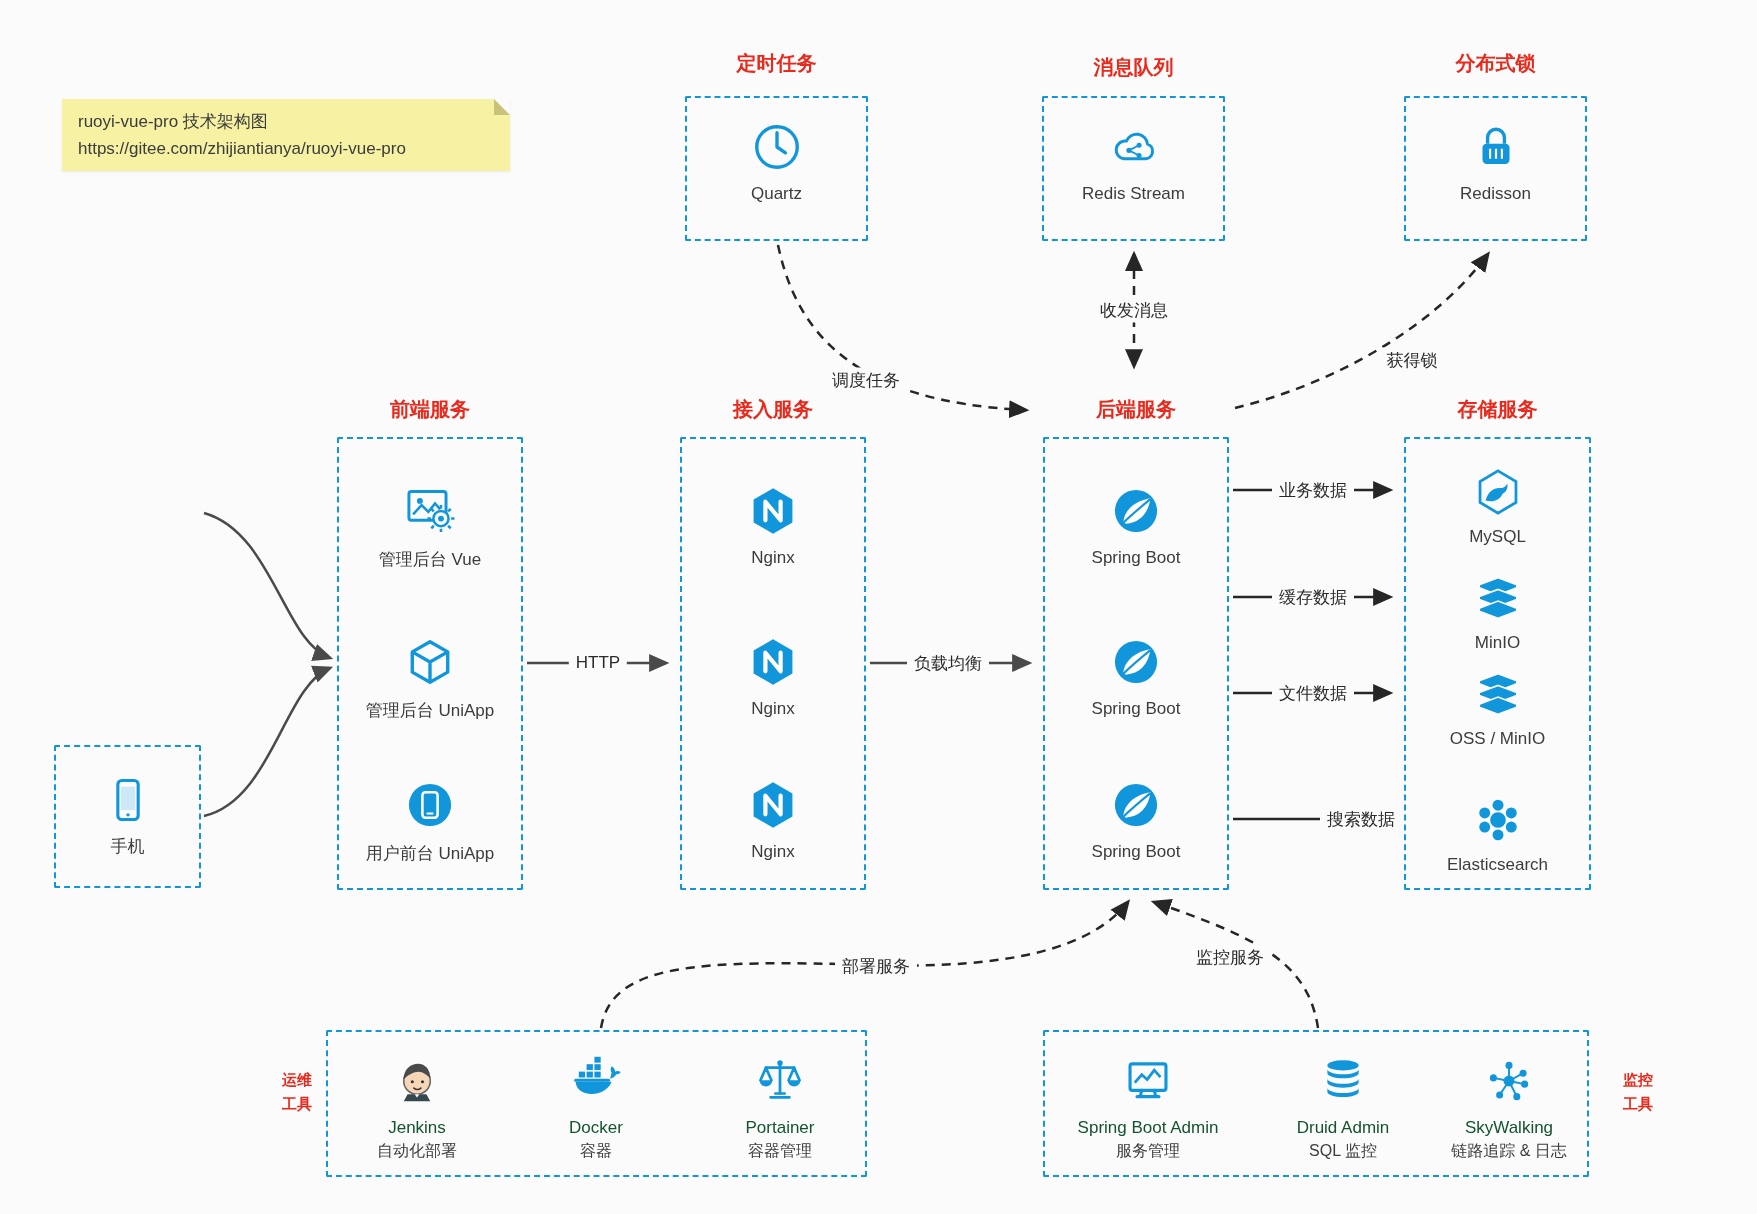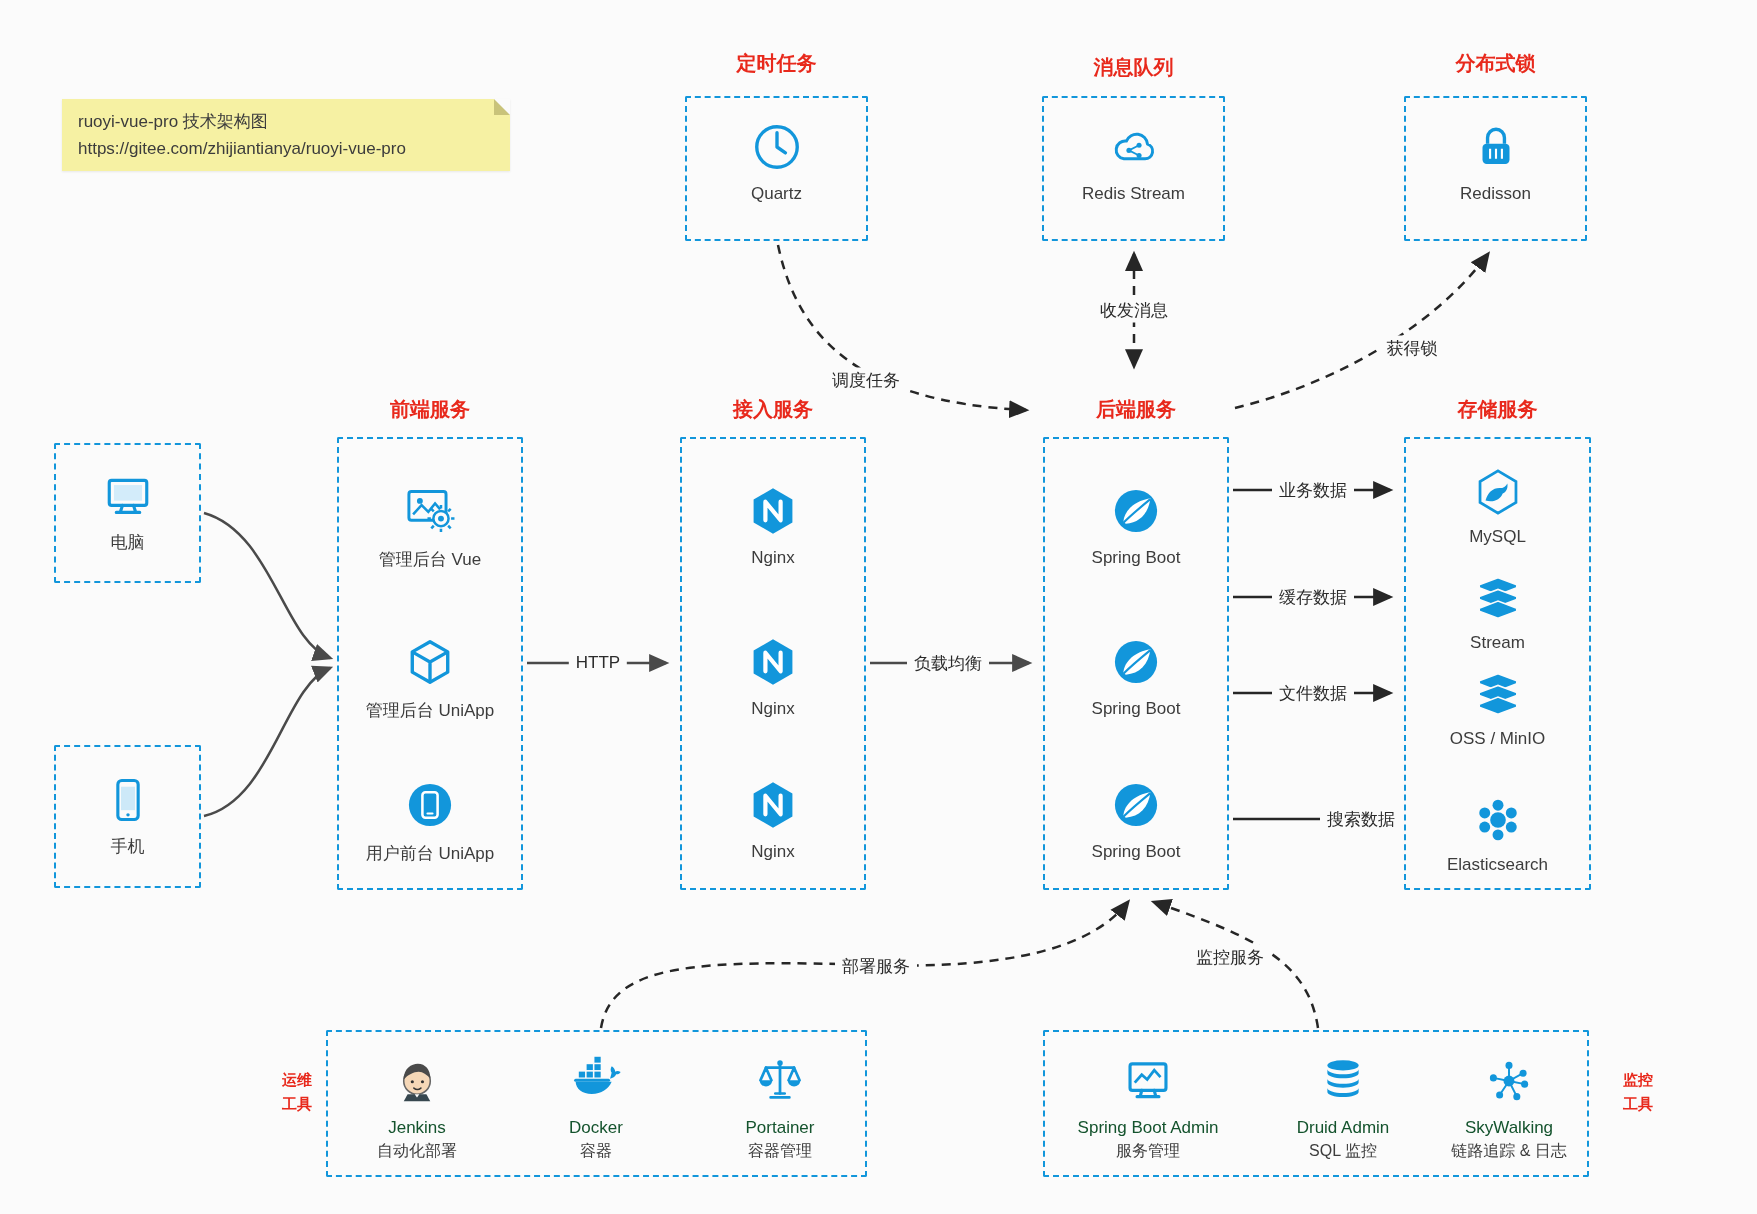--- a/index.html
+++ b/index.html
@@ -91,30 +91,20 @@
     <div class="node" style="top:22px;">
       <span class="icon"><svg viewBox="0 0 64 64">
             <path d="M22 28 v-7 a10 10 0 0 1 20 0 v7" fill="none" stroke="#1296db" stroke-width="4"></path>
             <rect x="16" y="28" width="32" height="24" rx="5" fill="#1296db"></rect>
             <path d="M25 34 v12 M32 34 v12 M39 34 v12" stroke="#fff" stroke-width="2.5"></path>
           </svg></span>
       <div class="nlabel">Redisson</div>
     </div>
   </div>
 
-  <div class="dbox" style="left:54px;top:443px;width:147px;height:140px;">
-    <div class="node" style="top:26px;">
-      <span class="icon i50"><svg viewBox="0 0 64 64">
-            <rect x="8" y="12" width="48" height="32" rx="3" fill="none" stroke="#1296db" stroke-width="4"></rect>
-            <rect x="14" y="18" width="36" height="20" fill="#d3ecfa"></rect>
-            <path d="M25 44 L22 53 M39 44 L42 53 M17 53 H47" stroke="#1296db" stroke-width="4" stroke-linecap="round" fill="none"></path>
-          </svg></span>
-      <div class="nlabel">电脑</div>
-    </div>
-  </div>
   <div class="dbox" style="left:54px;top:745px;width:147px;height:143px;">
     <div class="node" style="top:28px;">
       <span class="icon i50"><svg viewBox="0 0 64 64">
             <rect x="19" y="7" width="26" height="50" rx="5" fill="none" stroke="#1296db" stroke-width="4"></rect>
             <rect x="23" y="15" width="18" height="30" fill="#cde9f8"></rect>
             <circle cx="32" cy="51" r="2.2" fill="#1296db"></circle>
           </svg></span>
       <div class="nlabel">手机</div>
     </div>
   </div>
@@ -211,21 +201,21 @@
             <path d="M16 43 c3 -10 9 -16 18 -16 c5 0 8 -2 10 -6 c1 7 -2 11 -6 13 c-3 8 -12 12 -22 9 z" fill="#1296db"></path>
           </svg></span>
       <div class="nlabel">MySQL</div>
     </div>
     <div class="node" style="top:134px;">
       <span class="icon i50"><svg viewBox="0 0 64 64">
             <path d="M8 15 L32 6 L56 15 L56 19 L32 28 L8 19 Z" fill="#1296db" stroke="#fbfbfb" stroke-width="2"></path>
             <path d="M8 30 L32 21 L56 30 L56 34 L32 43 L8 34 Z" fill="#1296db" stroke="#fbfbfb" stroke-width="2"></path>
             <path d="M8 45 L32 36 L56 45 L56 49 L32 58 L8 49 Z" fill="#1296db" stroke="#fbfbfb" stroke-width="2"></path>
           </svg></span>
-      <div class="nlabel">Stream</div>
+      <div class="nlabel">MinIO</div>
     </div>
     <div class="node" style="top:230px;">
       <span class="icon i50"><svg viewBox="0 0 64 64">
             <path d="M8 15 L32 6 L56 15 L56 19 L32 28 L8 19 Z" fill="#1296db" stroke="#fbfbfb" stroke-width="2"></path>
             <path d="M8 30 L32 21 L56 30 L56 34 L32 43 L8 34 Z" fill="#1296db" stroke="#fbfbfb" stroke-width="2"></path>
             <path d="M8 45 L32 36 L56 45 L56 49 L32 58 L8 49 Z" fill="#1296db" stroke="#fbfbfb" stroke-width="2"></path>
           </svg></span>
       <div class="nlabel">OSS / MinIO</div>
     </div>
     <div class="node" style="top:356px;">
@@ -343,17 +333,17 @@
   </div>
 
   <div class="edge-label" style="left:598px;top:663px;">HTTP</div>
   <div class="edge-label" style="left:948px;top:663px;">负载均衡</div>
   <div class="edge-label" style="left:1313px;top:490px;">业务数据</div>
   <div class="edge-label" style="left:1313px;top:597px;">缓存数据</div>
   <div class="edge-label" style="left:1313px;top:693px;">文件数据</div>
   <div class="edge-label" style="left:1313px;top:819px;margin-left:48px;">搜索数据</div>
   <div class="edge-label" style="left:866px;top:380px;">调度任务</div>
   <div class="edge-label" style="left:1134px;top:310px;">收发消息</div>
-  <div class="edge-label" style="left:1412px;top:348px;">获得锁</div>
+  <div class="edge-label" style="left:1412px;top:360px;">获得锁</div>
   <div class="edge-label" style="left:876px;top:966px;">部署服务</div>
   <div class="edge-label" style="left:1230px;top:957px;">监控服务</div>
 
 </div>
 
 </body></html>

